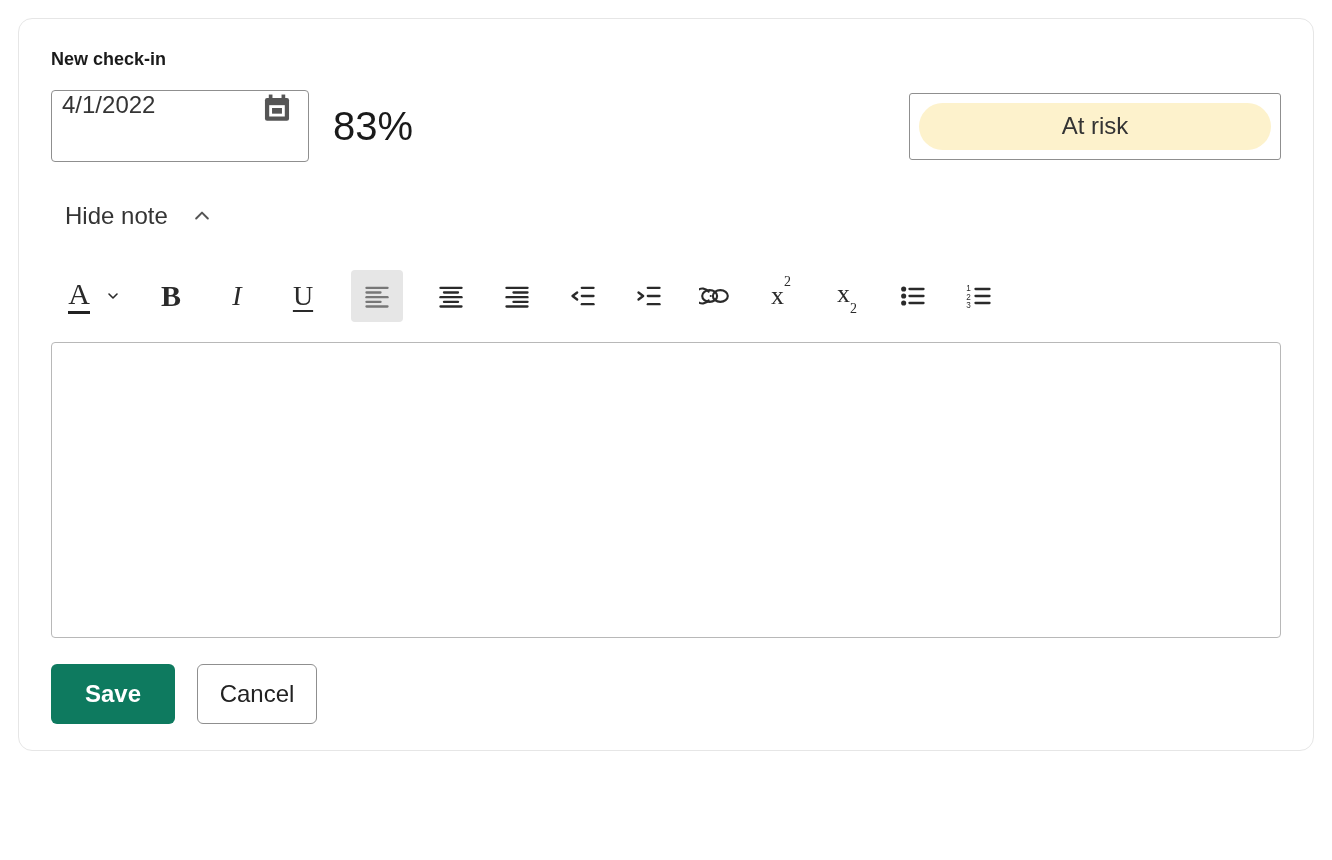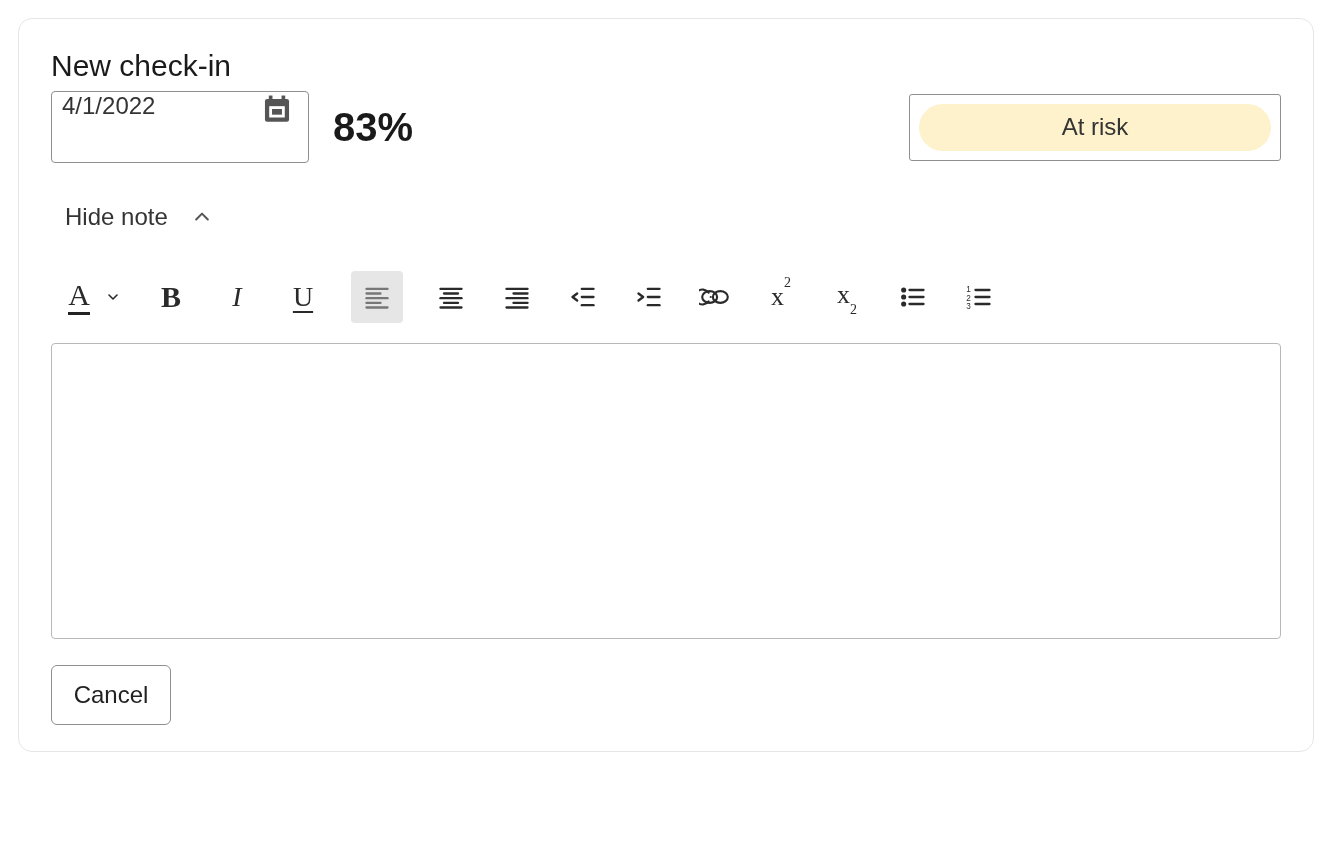--- a/index.html
+++ b/index.html
@@ -12,24 +12,24 @@
       background: #fff;
       padding: 18px;
     }
     .panel {
       border: 1px solid #e6e6e6;
       border-radius: 14px;
       padding: 30px 32px 26px 32px;
       width: 1296px;
     }
     .title {
-      font-size: 30px;
-      font-weight: 400;
+      font-size: 18px;
+      font-weight: 700;
       color: #1a1a1a;
-      margin-bottom: 8px;
+      margin-bottom: 20px;
     }
     .subtitle {
       font-size: 24px;
       color: #343434;
       font-weight: 400;
       margin-bottom: 24px;
     }
     .row1 {
       display: flex;
       align-items: center;
@@ -48,21 +48,21 @@
     }
     .date-text {
       font-size: 24px;
       color: #343434;
     }
     .cal-icon {
       color: #555;
     }
     .percent {
       font-size: 40px;
-      font-weight: 700;
+      font-weight: 400;
       color: #1a1a1a;
     }
     .spacer { flex: 1; }
     .status-box {
       border: 1px solid #8f8f8f;
       border-radius: 3px;
       width: 372px;
       height: 67px;
       display: flex;
       align-items: center;
@@ -340,16 +340,17 @@
           <line x1="9" y1="12" x2="21" y2="12"></line>
           <line x1="9" y1="18" x2="21" y2="18"></line>
         </svg>
       </span>
     </div>
   </div>
 
   <textarea class="note-area" style=""></textarea>
 
   <div class="footer">
+    <button class="btn btn-primary">Save</button>
     <button class="btn btn-secondary">Cancel</button>
   </div>
 
 </div>
 
 </body></html>

